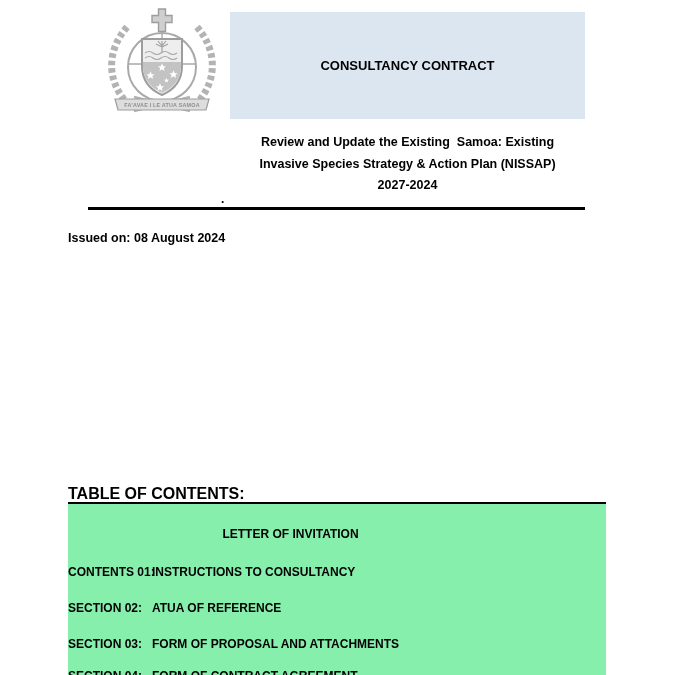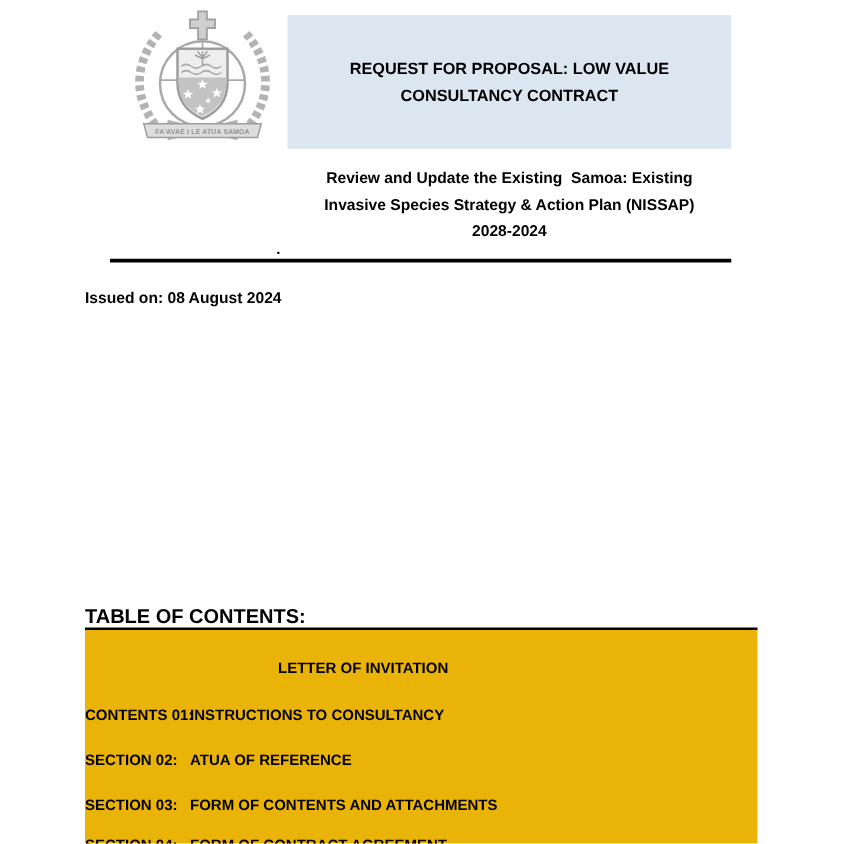--- a/index.html
+++ b/index.html
@@ -105,48 +105,47 @@
       </g>
     </g>
 
     <g>
       <polygon points="15,93 109,93 106,104 18,104" fill="#dddddd" stroke="#9d9d9d" stroke-width="1.2"></polygon>
       <text x="62" y="101.3" text-anchor="middle" font-size="5.4" fill="#8e8e8e" style="font-family:'Liberation Sans',sans-serif;font-weight:bold;letter-spacing:.2px">FA'AVAE I LE ATUA SAMOA</text>
     </g>
   </svg>
 
   <div class="abs title-box" style="background: rgb(220, 230, 241);">
-    <div>REQUEST FOR PROPOSAL: LOW VALUE</div>
     <div>CONSULTANCY CONTRACT</div>
   </div>
 
   <div class="abs subtitle">
     <div>Review and Update the Existing  Samoa: Existing</div>
     <div>Invasive Species Strategy &amp; Action Plan (NISSAP)</div>
-    <div>2028-2024</div>
+    <div>2027-2024</div>
   </div>
 
   <span class="abs stray-period">.</span>
   <div class="abs main-rule"></div>
 
   <div class="abs issued-line">Issued on: 08 August 2024</div>
 
   <div class="abs toc-heading">TABLE OF CONTENTS:</div>
   <div class="abs toc-underline"></div>
 
-  <div class="abs toc-box" style="background: #eab308;">
+  <div class="abs toc-box" style="background: #86efac;">
     <div class="loi">LETTER OF INVITATION</div>
 
     <div class="toc-row row-1">
       <span class="sec-label">CONTENTS 01:</span><span>INSTRUCTIONS TO CONSULTANCY</span>
     </div>
     <div class="toc-row row-2">
       <span class="sec-label">SECTION 02:</span><span>ATUA OF REFERENCE</span>
     </div>
     <div class="toc-row row-3">
-      <span class="sec-label">SECTION 03:</span><span>FORM OF CONTENTS AND ATTACHMENTS</span>
+      <span class="sec-label">SECTION 03:</span><span>FORM OF PROPOSAL AND ATTACHMENTS</span>
     </div>
     <div class="toc-row row-4">
       <span class="sec-label">SECTION 04:</span><span>FORM OF CONTRACT AGREEMENT</span>
     </div>
   </div>
 
 </div>
 
 </body></html>

